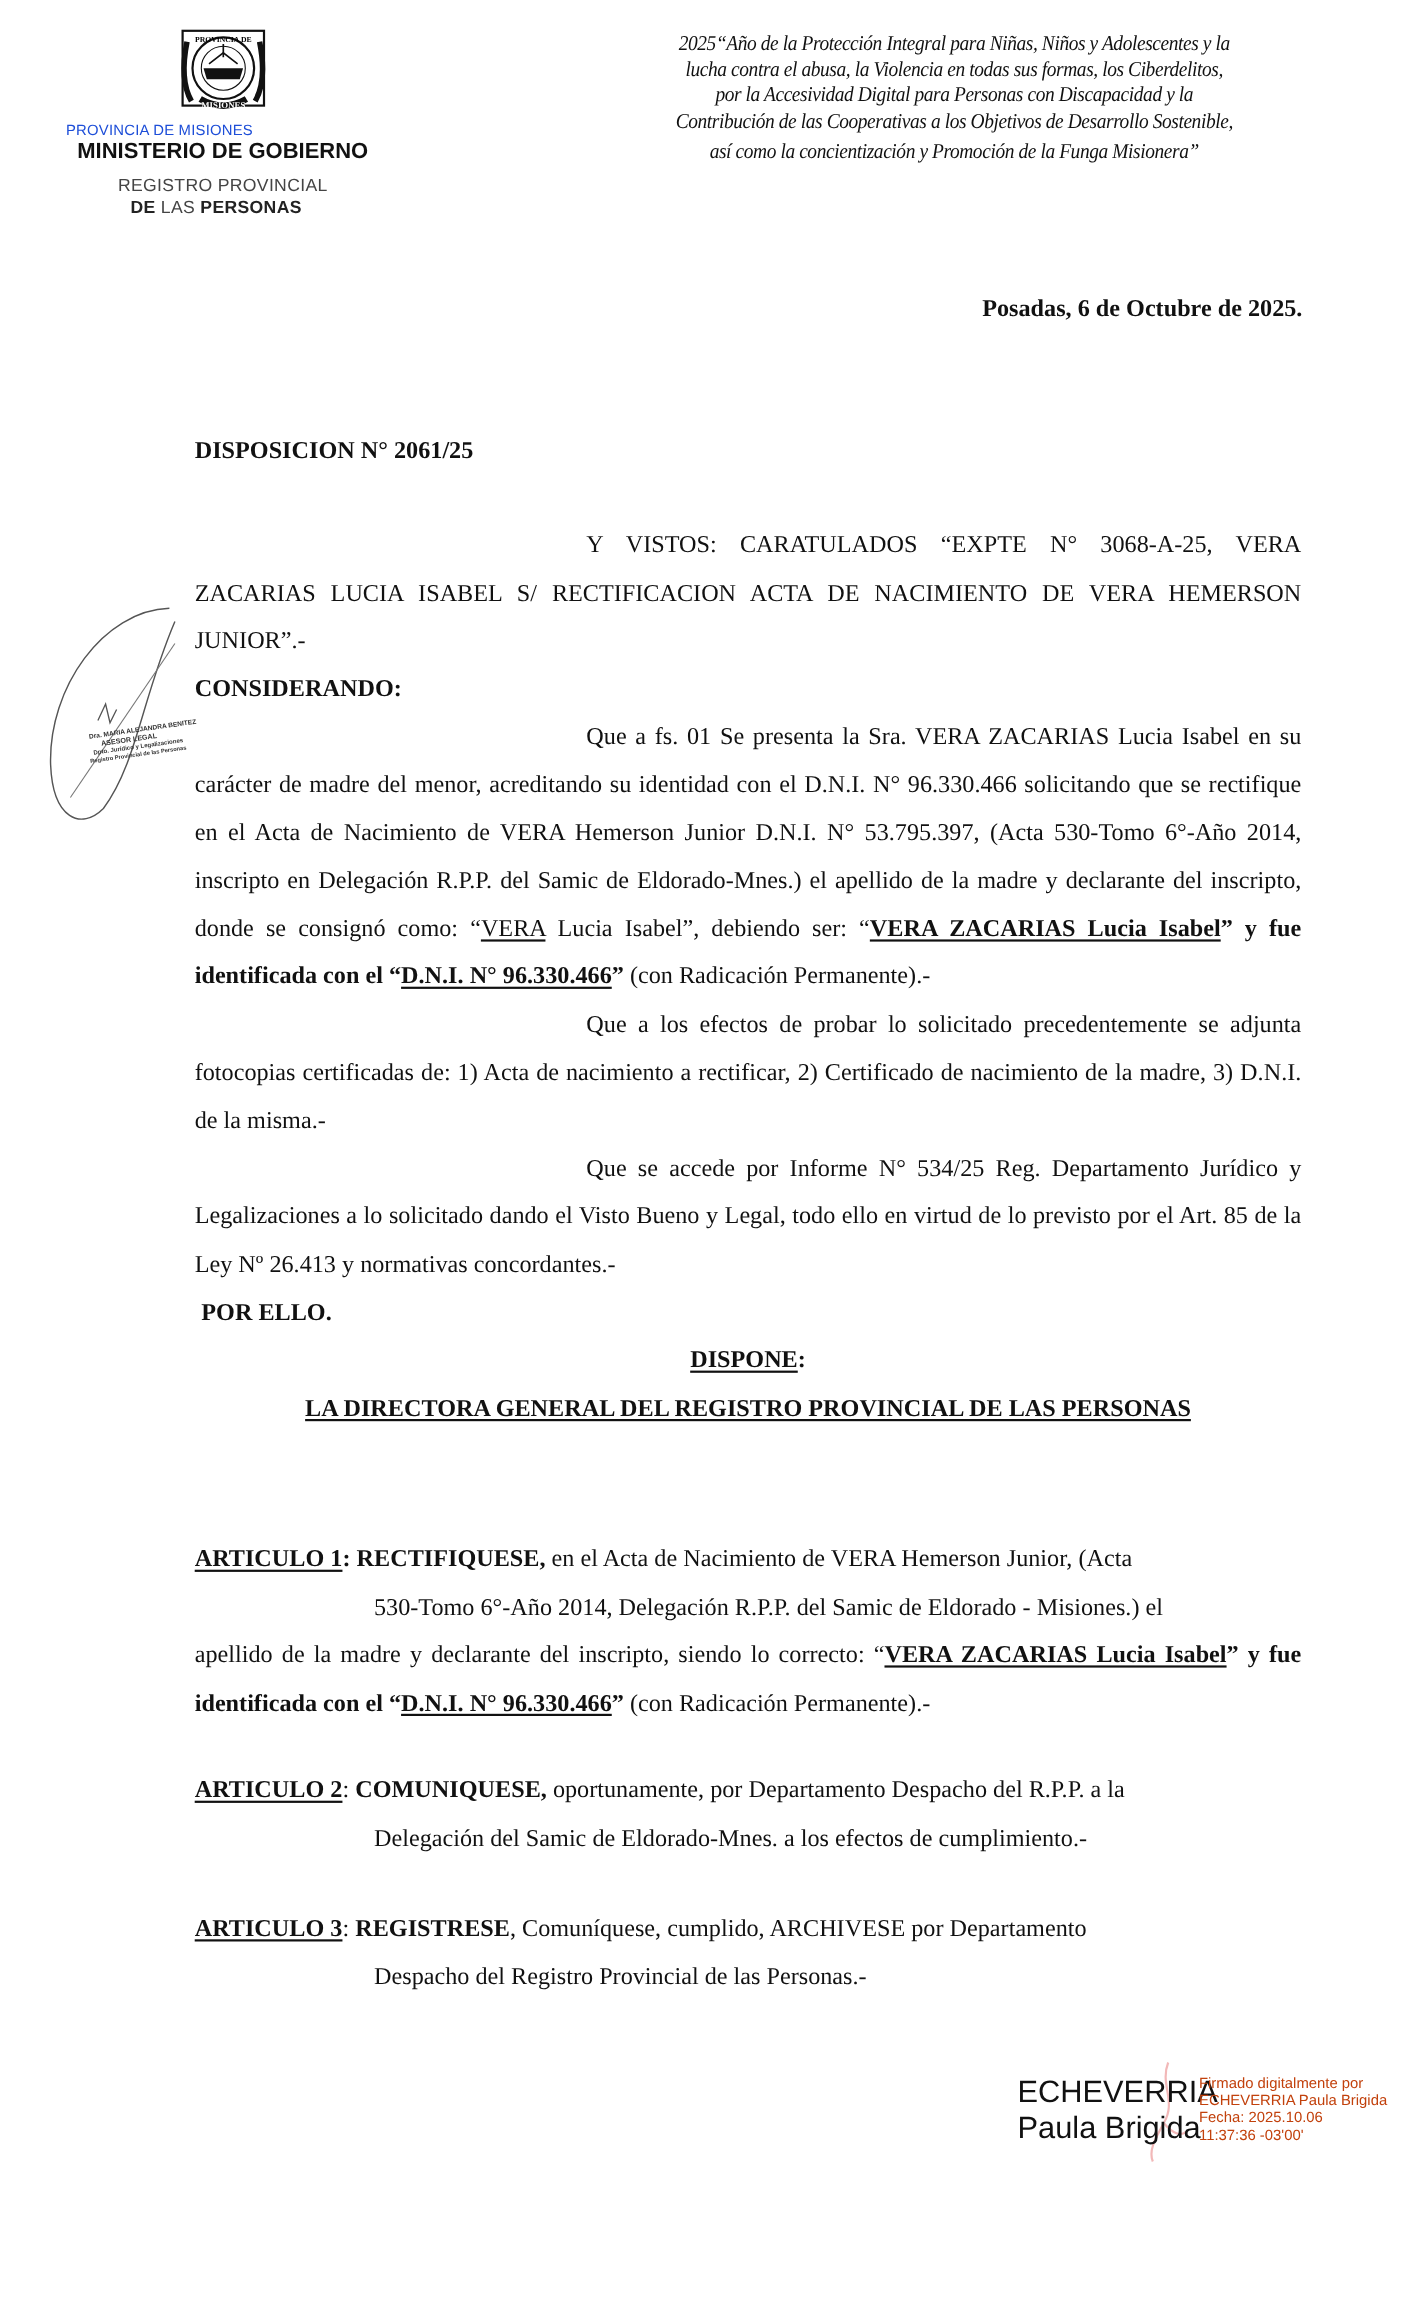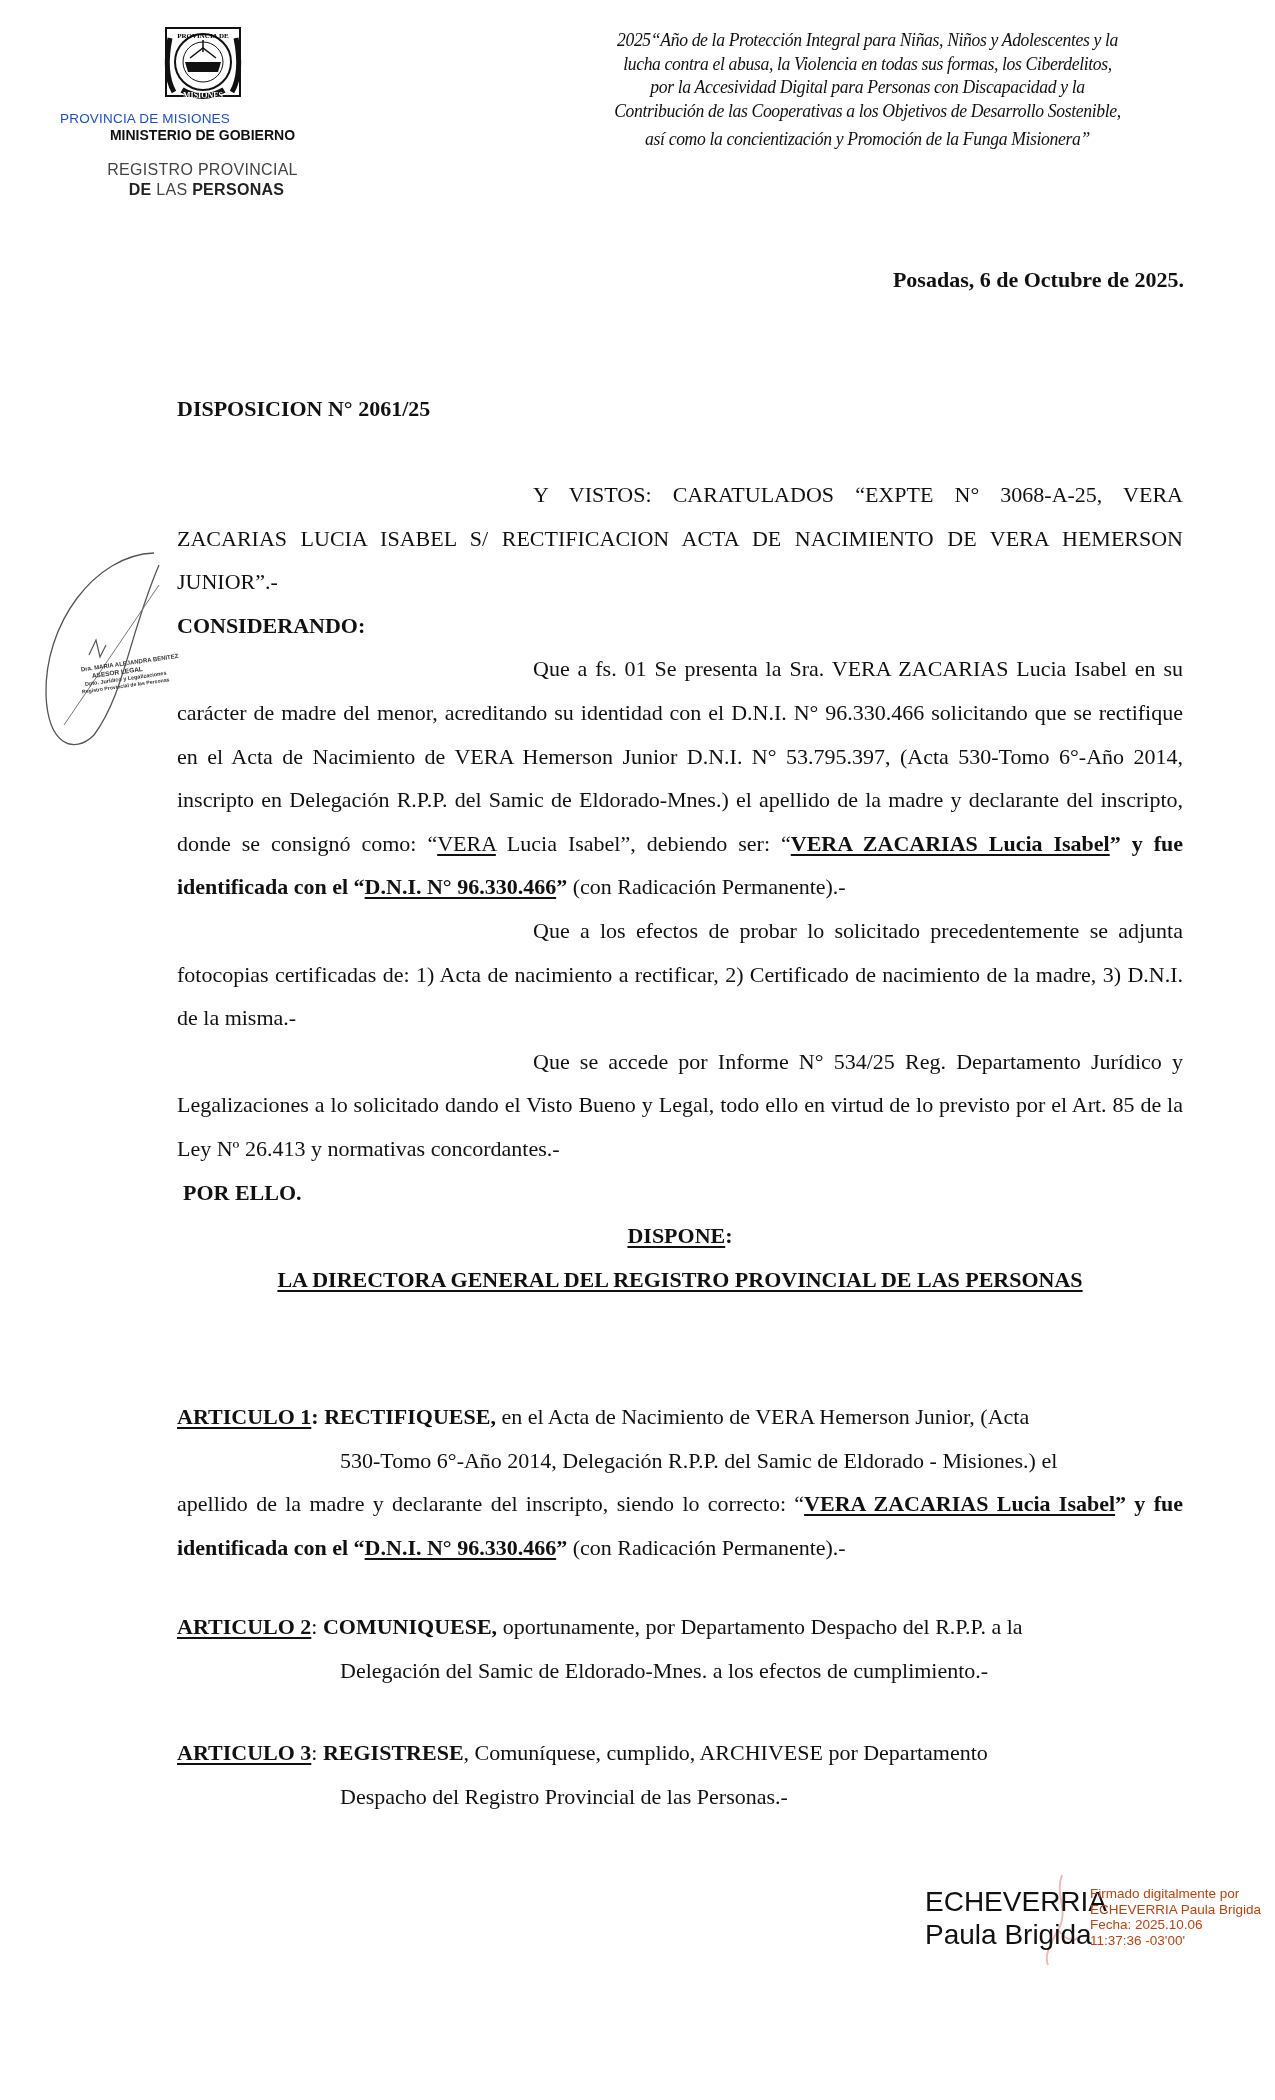--- a/index.html
+++ b/index.html
@@ -4,23 +4,23 @@
 <style>
   html, body { margin: 0; padding: 0; background: #ffffff; }
   body { width: 1275px; height: 2100px; position: relative; overflow: hidden; color: #111; }
   .abs { position: absolute; }
   .serif { font-family: "Liberation Serif", "DejaVu Serif", serif; }
   .sans { font-family: "Liberation Sans", "DejaVu Sans", sans-serif; }
 
   
   #logo { left: 160px; top: 18px; width: 86px; height: 86px; }
   .org1 { left: 60px; width: 285px; text-align: left; top: 111px; font-size: 13.5px; letter-spacing: 0.2px; color:#1d4ed8; }
-  .org2 { left: 60px; width: 285px; text-align: center; top: 127px; font-size: 14px; font-weight: bold; color:#111; }
+  .org2 { left: 60px; width: 285px; text-align: center; top: 127px; font-size: 20px; font-weight: bold; color:#111; }
   .org3 { left: 60px; width: 285px; text-align: center; top: 161px; font-size: 16px; color:#444; letter-spacing: 0.3px; }
-  .org4 { left: 64px; width: 285px; text-align: center; top: 181px; font-size: 16px; color:#444; letter-spacing: 0.3px; }
+  .org4 { left: 54px; width: 285px; text-align: center; top: 181px; font-size: 16px; color:#444; letter-spacing: 0.3px; }
   .org4 b { color:#222; }
 
   
   .motto { left: 525px; width: 685px; top: 28px; text-align: center; font-style: italic; font-size: 19.2px; line-height: 23.5px; letter-spacing: -0.4px; transform: scaleX(0.92); transform-origin: center top; }
   .motto div:last-child { margin-top: 5px; }
 
   
   .date { left: 700px; width: 484px; text-align: right; top: 267px; font-size: 22px; font-weight: bold; }
 
   

